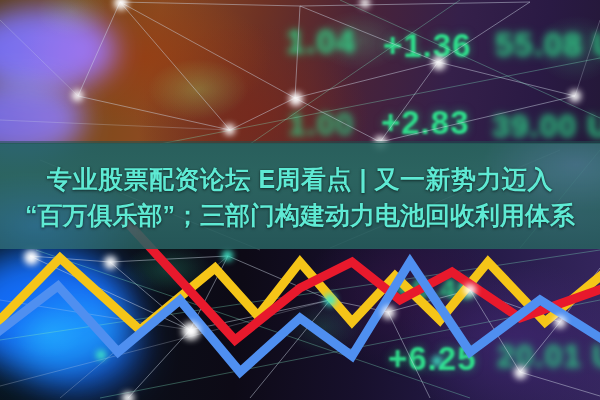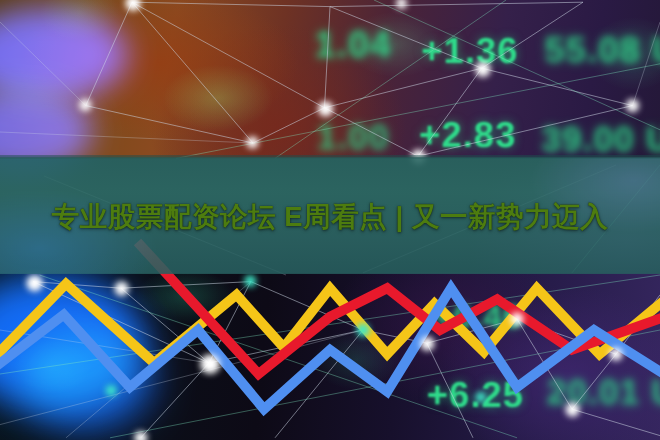--- a/index.html
+++ b/index.html
@@ -106,21 +106,21 @@
     mix-blend-mode:screen;
   }
   #bandTop{left:0;right:0;top:141px;height:3px;background:rgba(30,80,78,.55);}
 
   
   #headline{
     position:absolute;left:0;right:0;top:148px;height:98px;
     display:flex;flex-direction:column;
     align-items:center;justify-content:center;
     gap:2px;
-    color:#4d7c0f;
+    color:#5eead4;
     font-weight:700;
     font-size:25px;
     line-height:1.36;
     letter-spacing:.5px;
     text-shadow:0 1px 3px rgba(0,0,0,.55), 0 0 1px rgba(0,0,0,.6);
     white-space:nowrap;
   }
   #headline .ln{display:block;}
   #line2{letter-spacing:0px;}
 </style>
@@ -274,15 +274,16 @@
   <div class="node" style="left:122px;top:392px;width:12px;height:12px;">
       <i></i>
     </div>
 
   <div class="layer" id="band"></div>
   <div class="layer" id="bandTint"></div>
   <div class="layer" id="bandTop"></div>
 
   <div id="headline">
     <span class="ln" id="line1">专业股票配资论坛 E周看点 | 又一新势力迈入</span>
+    <span class="ln" id="line2">“百万俱乐部”；三部门构建动力电池回收利用体系</span>
   </div>
 
 </div>
 
 </body></html>

